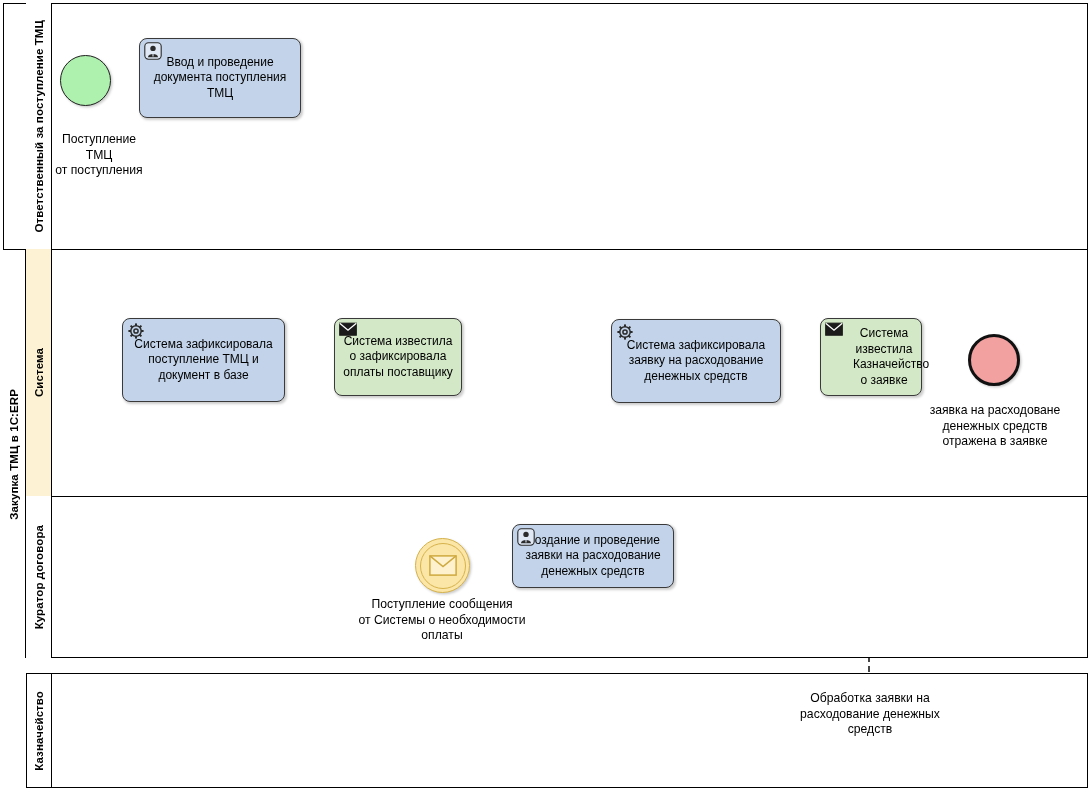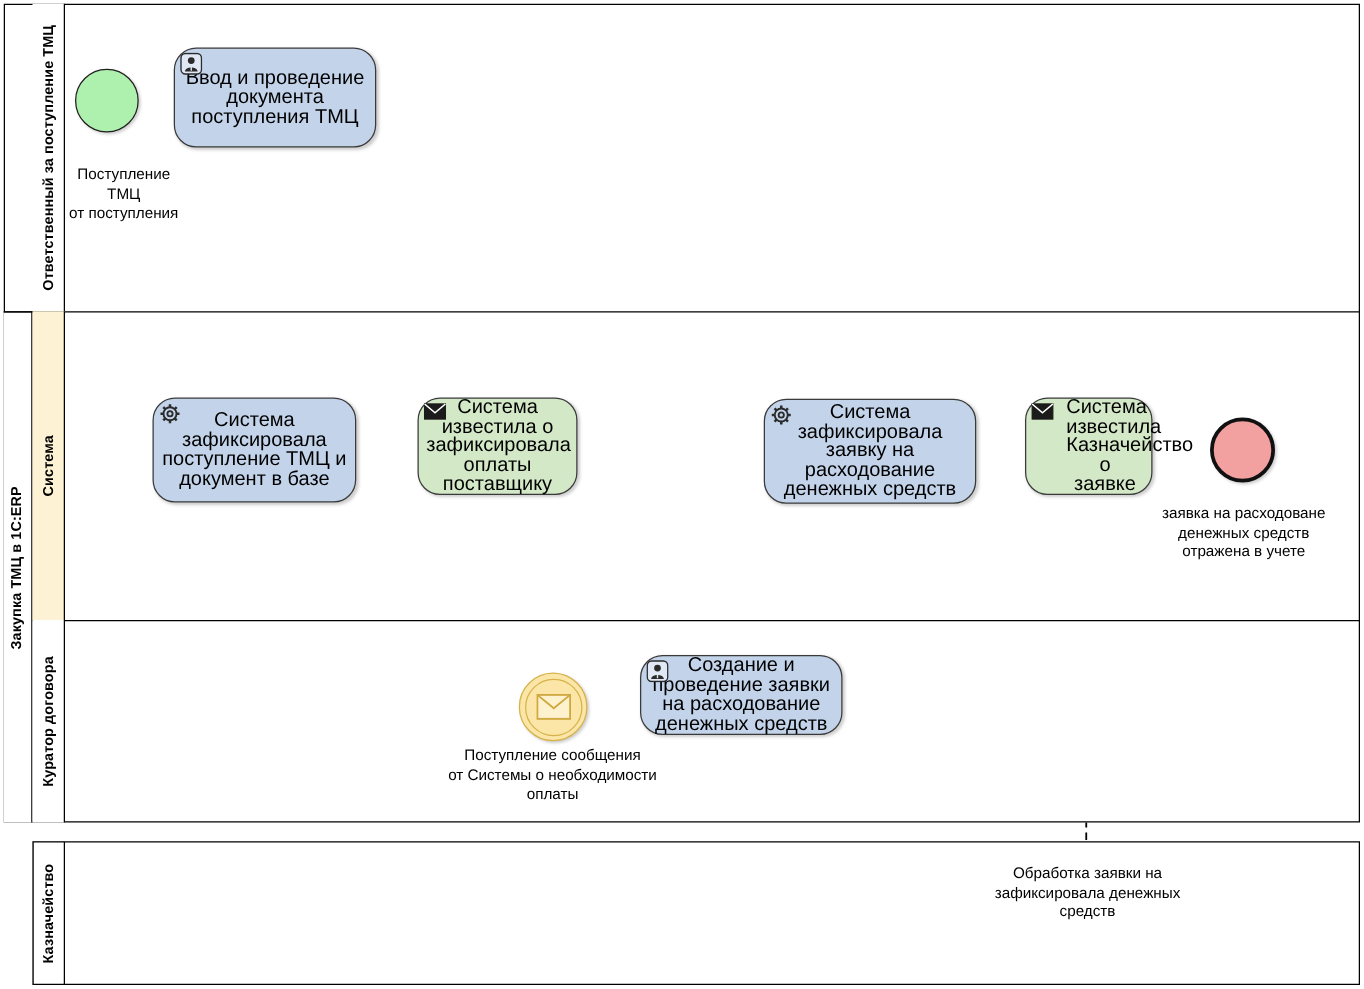--- a/index.html
+++ b/index.html
@@ -52,26 +52,26 @@
     background: #ffffff;
   }
   .lane-head.tinted { background: #fdf3d4; }
   .lane-div {
     border-top: 1.6px solid #000;
   }
 
   
   .task {
     border: 1.5px solid #3a3a3a;
-    border-radius: 18px;
+    border-radius: 8px;
     display: flex;
     align-items: center;
     justify-content: center;
     text-align: center;
-    font-size: 16px;
+    font-size: 12px;
     line-height: 15.5px;
     padding: 4px 6px 4px 6px;
     box-shadow: 1.5px 1.5px 2.5px rgba(0,0,0,0.20);
   }
   .task.blue  { background: #c3d4ea; }
   .task.green { background: #d3e8c6; }
   .task-text { display: block; width: 100%; }
 
   .task-icon {
     position: absolute;
@@ -286,19 +286,19 @@
         <rect x="0.7" y="1.2" width="16.6" height="12.0" fill="#1b1b1b" stroke="#1b1b1b" stroke-width="1.1"></rect>
         <path d="M0.7 1.2 L9 8.2 L17.3 1.2" fill="none" stroke="#ffffff" stroke-width="1.3"></path>
       </svg>
     </span>
     <span class="task-text">Система известила Казначейство о заявке</span>
   </div>
 
   <div class="abs event end" style="left:968px; top:334px; width:52px; height:52px;"></div>
   <div class="abs free-label" style="left:909px; top:403px; width:172px;">заявка на расходоване
 денежных средств
-отражена в учете</div>
+отражена в заявке</div>
 
   <div class="abs free-label" style="left:780px; top:691px; width:180px;">Обработка заявки на
-зафиксировала денежных
+расходование денежных
 средств</div>
 
 </div>
 
 </body></html>

